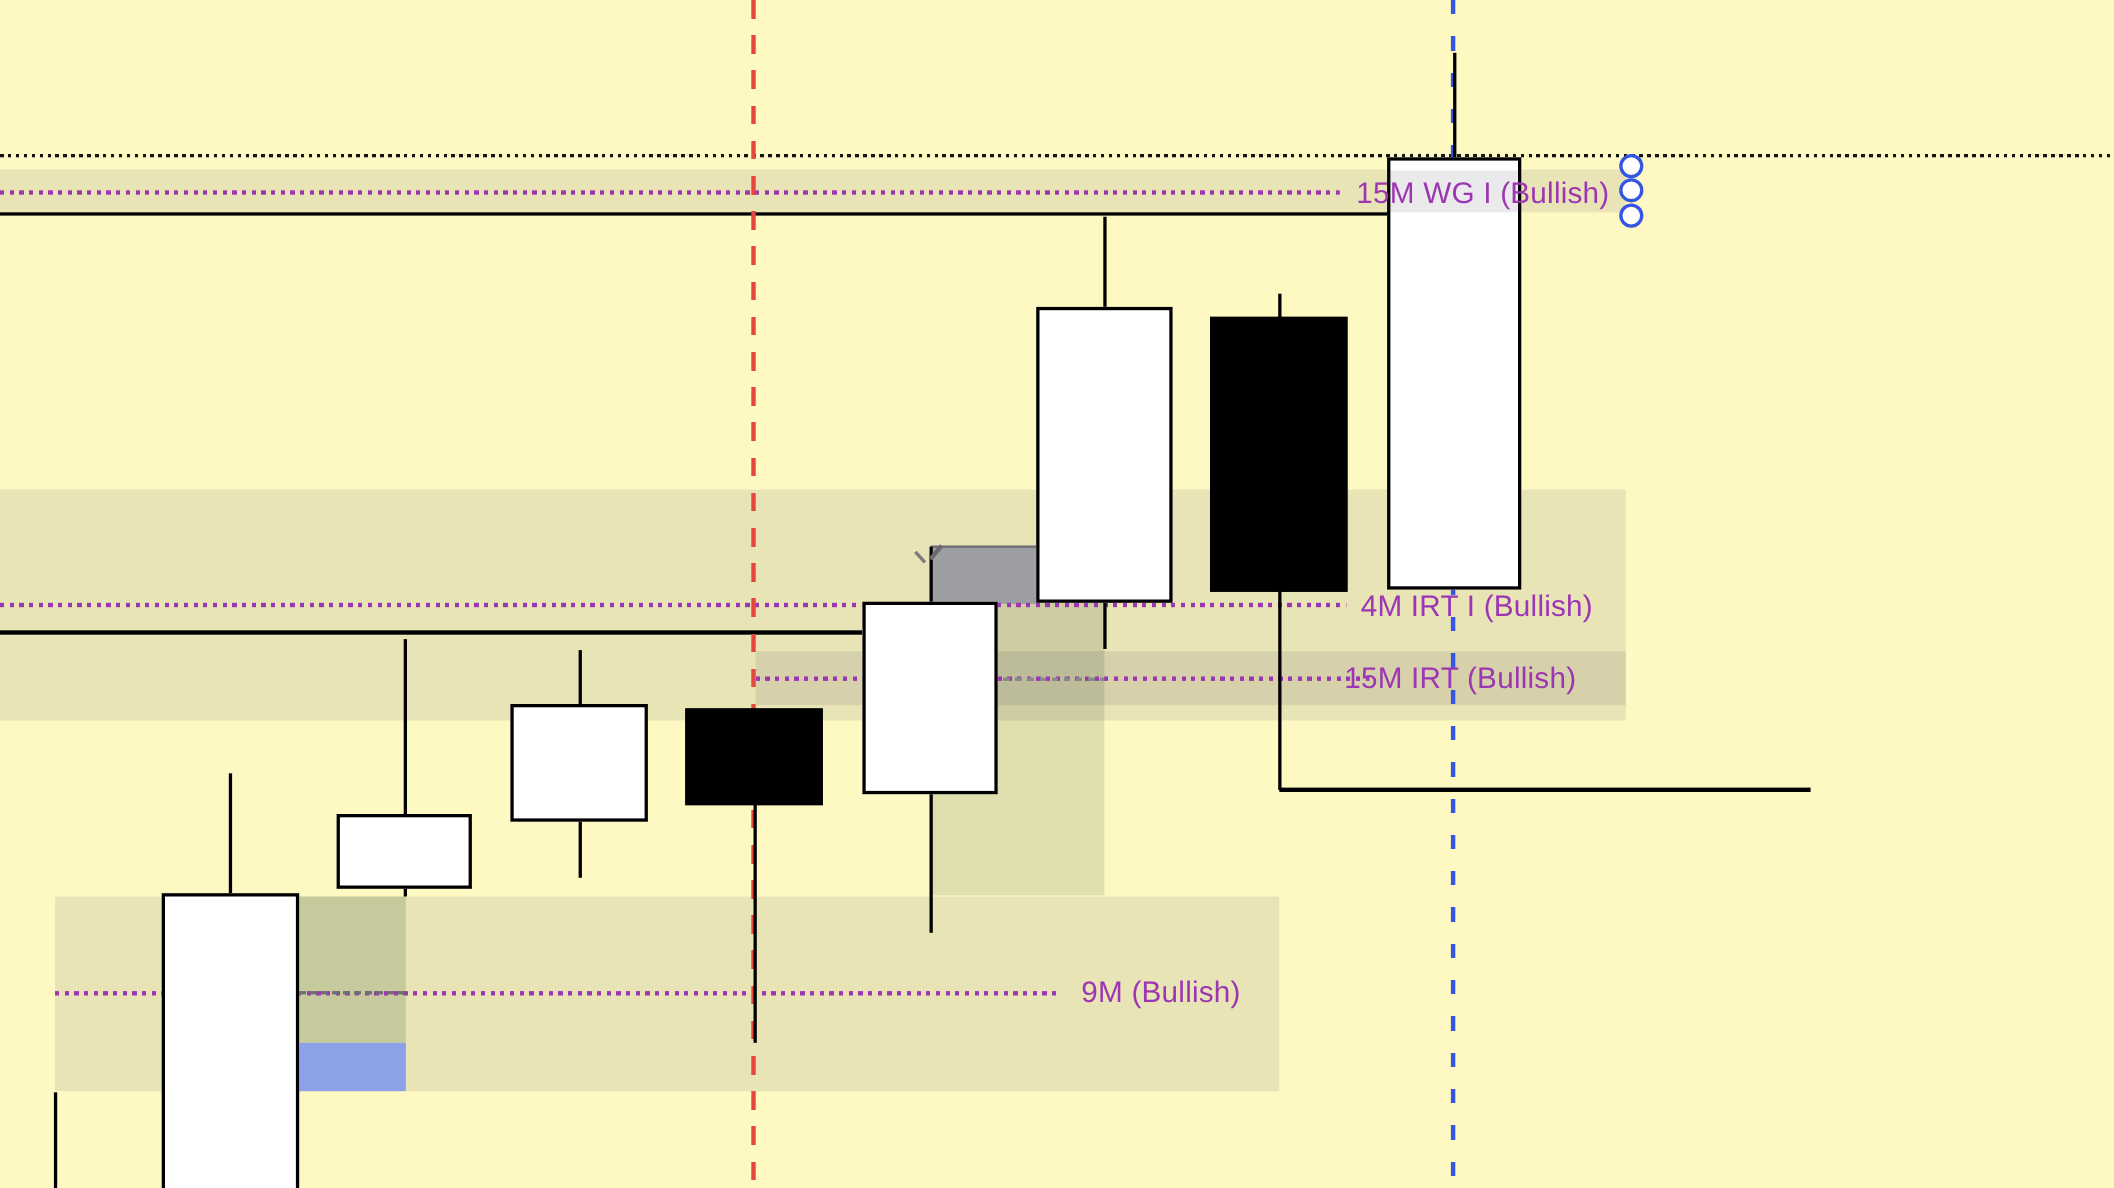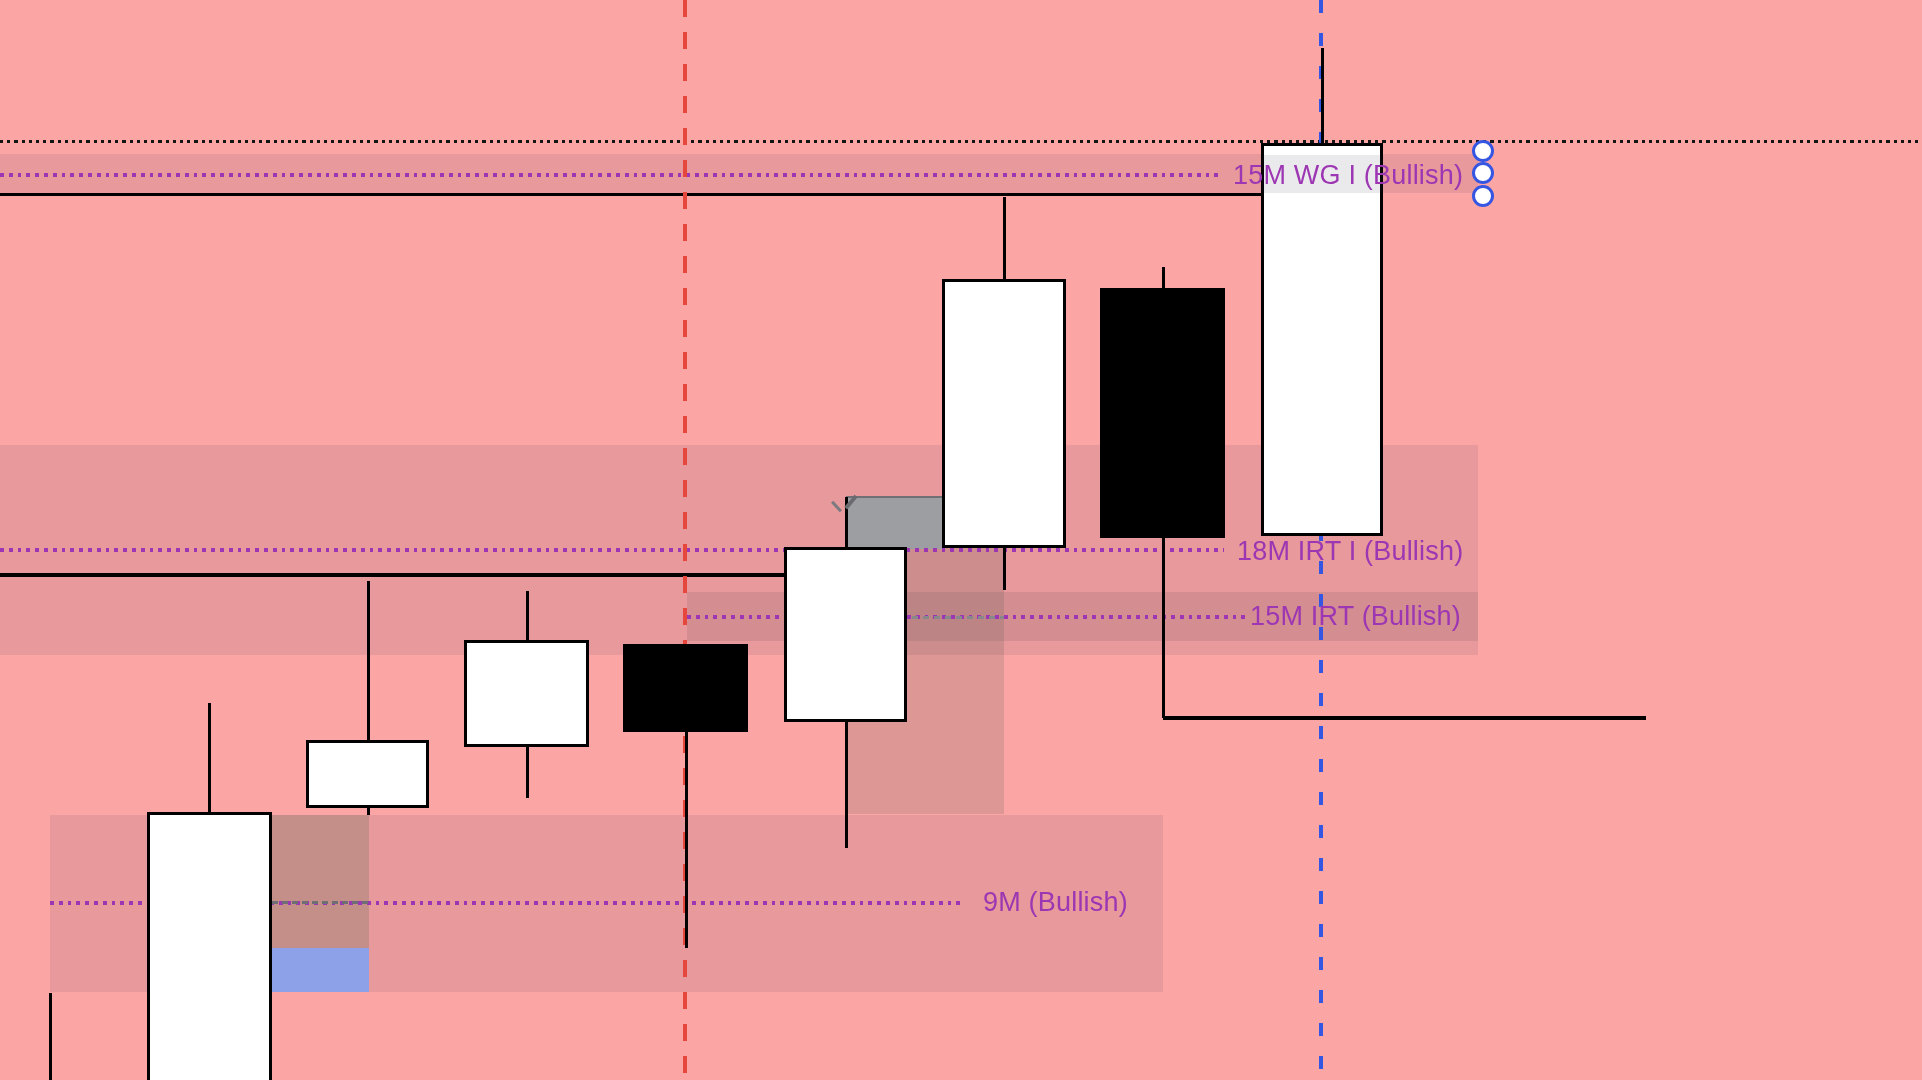--- a/index.html
+++ b/index.html
@@ -1,34 +1,34 @@
 <!DOCTYPE html>
 <html><head>
 <meta charset="utf-8">
 <style>
   html,body{margin:0;padding:0;background:#ffffff;}
   #stage{
     position:relative;
     width:1922px;height:1080px;
     overflow:hidden;
-    background:#fca5a5;
+    background:#fef9c3;
     font-family:"Liberation Sans", sans-serif;
   }
   .layer{position:absolute;left:0;top:0;width:100%;height:100%;}
   .chart-label{
     position:absolute;
     font-size:27px;
     color:#9d36b3;
     white-space:nowrap;
     transform:translateY(-54%);
     letter-spacing:0.2px;
   }
   .label-wg   {left:1233px; top:177px;}
   .label-irt-i{left:1237px; top:553px;}
-  .label-irt  {left:1250px; top:618px;}
+  .label-irt  {left:1222px; top:618px;}
   .label-m15  {left:983px;  top:904px;}
 </style>
 </head>
 <body>
 
 <div id="stage">
   <div class="layer">
       <div style="position: absolute; left: 0px; top: 154px; width: 1478px; height: 39px; background: rgba(60, 60, 75, 0.106);"></div>
       <div style="position: absolute; left: 0px; top: 445px; width: 1478px; height: 210px; background: rgba(60, 60, 75, 0.106);"></div>
       <div style="position: absolute; left: 687px; top: 592px; width: 791px; height: 49px; background: rgba(60, 60, 75, 0.106);"></div>
@@ -78,21 +78,21 @@
       <div style="position: absolute; left: 1320.5px; top: 48px; width: 3px; height: 97px; background: rgb(0, 0, 0);"></div>
       <div style="position: absolute; left: 1261px; top: 143px; width: 122px; height: 393px; background: rgb(255, 255, 255); border: 3px solid rgb(0, 0, 0); box-sizing: border-box;"></div>
     </div>
   <div class="layer">
       <div style="position: absolute; left: 1262px; top: 155px; width: 120px; height: 38px; background: rgba(60, 60, 75, 0.106);"></div>
       <div style="position: absolute; left: 834.5px; top: 499.5px; width: 3px; height: 13px; background: rgb(122, 122, 128); transform: rotate(-42deg);"></div>
       <div style="position: absolute; left: 849.25px; top: 494px; width: 3.5px; height: 16px; background: rgb(106, 106, 112); transform: rotate(40deg);"></div>
     </div>
   <div class="layer">
     <div class="chart-label label-wg">15M WG I (Bullish)</div>
-    <div class="chart-label label-irt-i">18M IRT I (Bullish)</div>
+    <div class="chart-label label-irt-i">4M IRT I (Bullish)</div>
     <div class="chart-label label-irt">15M IRT (Bullish)</div>
     <div class="chart-label label-m15">9M (Bullish)</div>
   </div>
   <div class="layer">
       <div style="position: absolute; left: 1472px; top: 140px; width: 22px; height: 22px; background: rgb(255, 255, 255); border: 3px solid rgb(53, 86, 227); border-radius: 50%; box-sizing: border-box;"></div>
       <div style="position: absolute; left: 1472px; top: 162px; width: 22px; height: 22px; background: rgb(255, 255, 255); border: 3px solid rgb(53, 86, 227); border-radius: 50%; box-sizing: border-box;"></div>
       <div style="position: absolute; left: 1472px; top: 185px; width: 22px; height: 22px; background: rgb(255, 255, 255); border: 3px solid rgb(53, 86, 227); border-radius: 50%; box-sizing: border-box;"></div>
     </div>
 </div>
 

